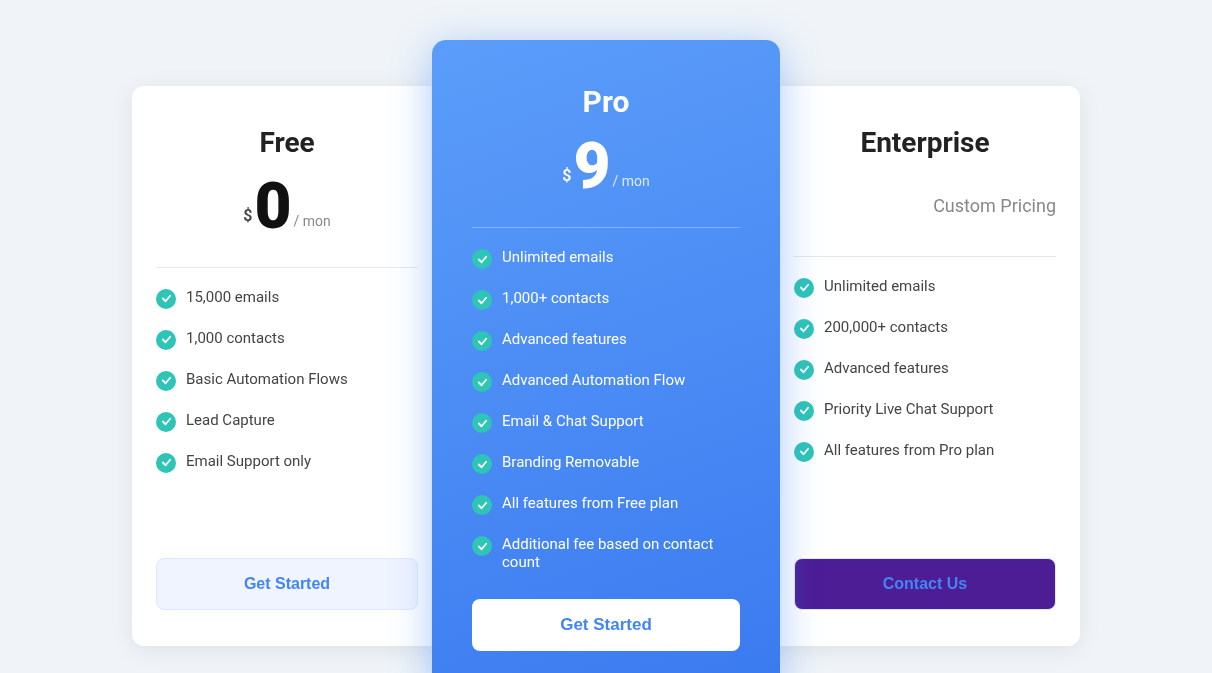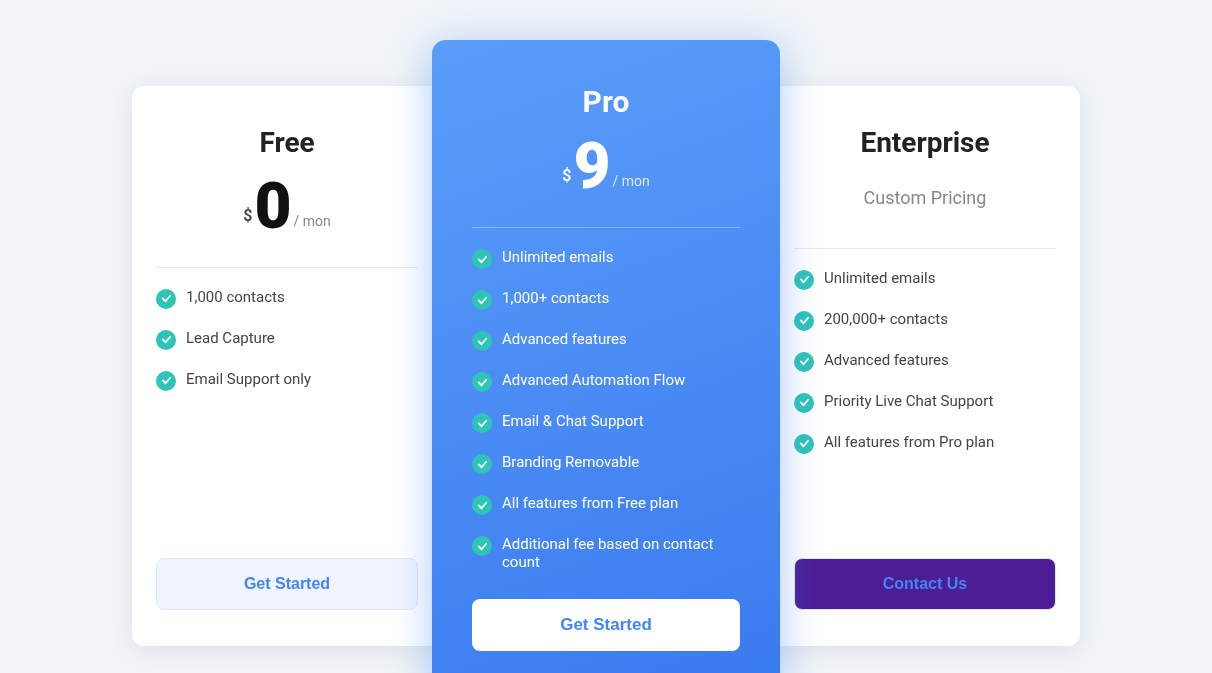--- a/index.html
+++ b/index.html
@@ -109,25 +109,25 @@
       color: #888;
       margin-bottom: 10px;
       margin-left: 2px;
     }
 
     .pro .price-per {
       color: rgba(255,255,255,0.8);
     }
 
     .custom-pricing {
-      text-align: center;
+      text-align: right;
       font-size: 18px;
       color: #888;
       margin-bottom: 20px;
-      margin-top: 12px;
+      margin-top: 20px;
     }
 
     .divider {
       width: 100%;
       height: 1px;
       background: #e8e8e8;
       margin: 20px 0;
     }
 
     .pro .divider {
@@ -218,21 +218,37 @@
       <span class="price-per">/ mon</span>
     </div>
     <div class="divider"></div>
     <ul class="features-list">
       <li class="feature-item">
         <span class="check-icon">
           <svg viewBox="0 0 12 12" fill="none">
               <polyline points="2,6 5,9 10,3" stroke="white" stroke-width="2" stroke-linecap="round" stroke-linejoin="round"></polyline>
             </svg>
         </span>
+        <span>15,000 emails</span>
+      </li>
+      <li class="feature-item">
+        <span class="check-icon">
+          <svg viewBox="0 0 12 12" fill="none">
+              <polyline points="2,6 5,9 10,3" stroke="white" stroke-width="2" stroke-linecap="round" stroke-linejoin="round"></polyline>
+            </svg>
+        </span>
         <span>1,000 contacts</span>
+      </li>
+      <li class="feature-item">
+        <span class="check-icon">
+          <svg viewBox="0 0 12 12" fill="none">
+              <polyline points="2,6 5,9 10,3" stroke="white" stroke-width="2" stroke-linecap="round" stroke-linejoin="round"></polyline>
+            </svg>
+        </span>
+        <span>Basic Automation Flows</span>
       </li>
       <li class="feature-item">
         <span class="check-icon">
           <svg viewBox="0 0 12 12" fill="none">
               <polyline points="2,6 5,9 10,3" stroke="white" stroke-width="2" stroke-linecap="round" stroke-linejoin="round"></polyline>
             </svg>
         </span>
         <span>Lead Capture</span>
       </li>
       <li class="feature-item">

